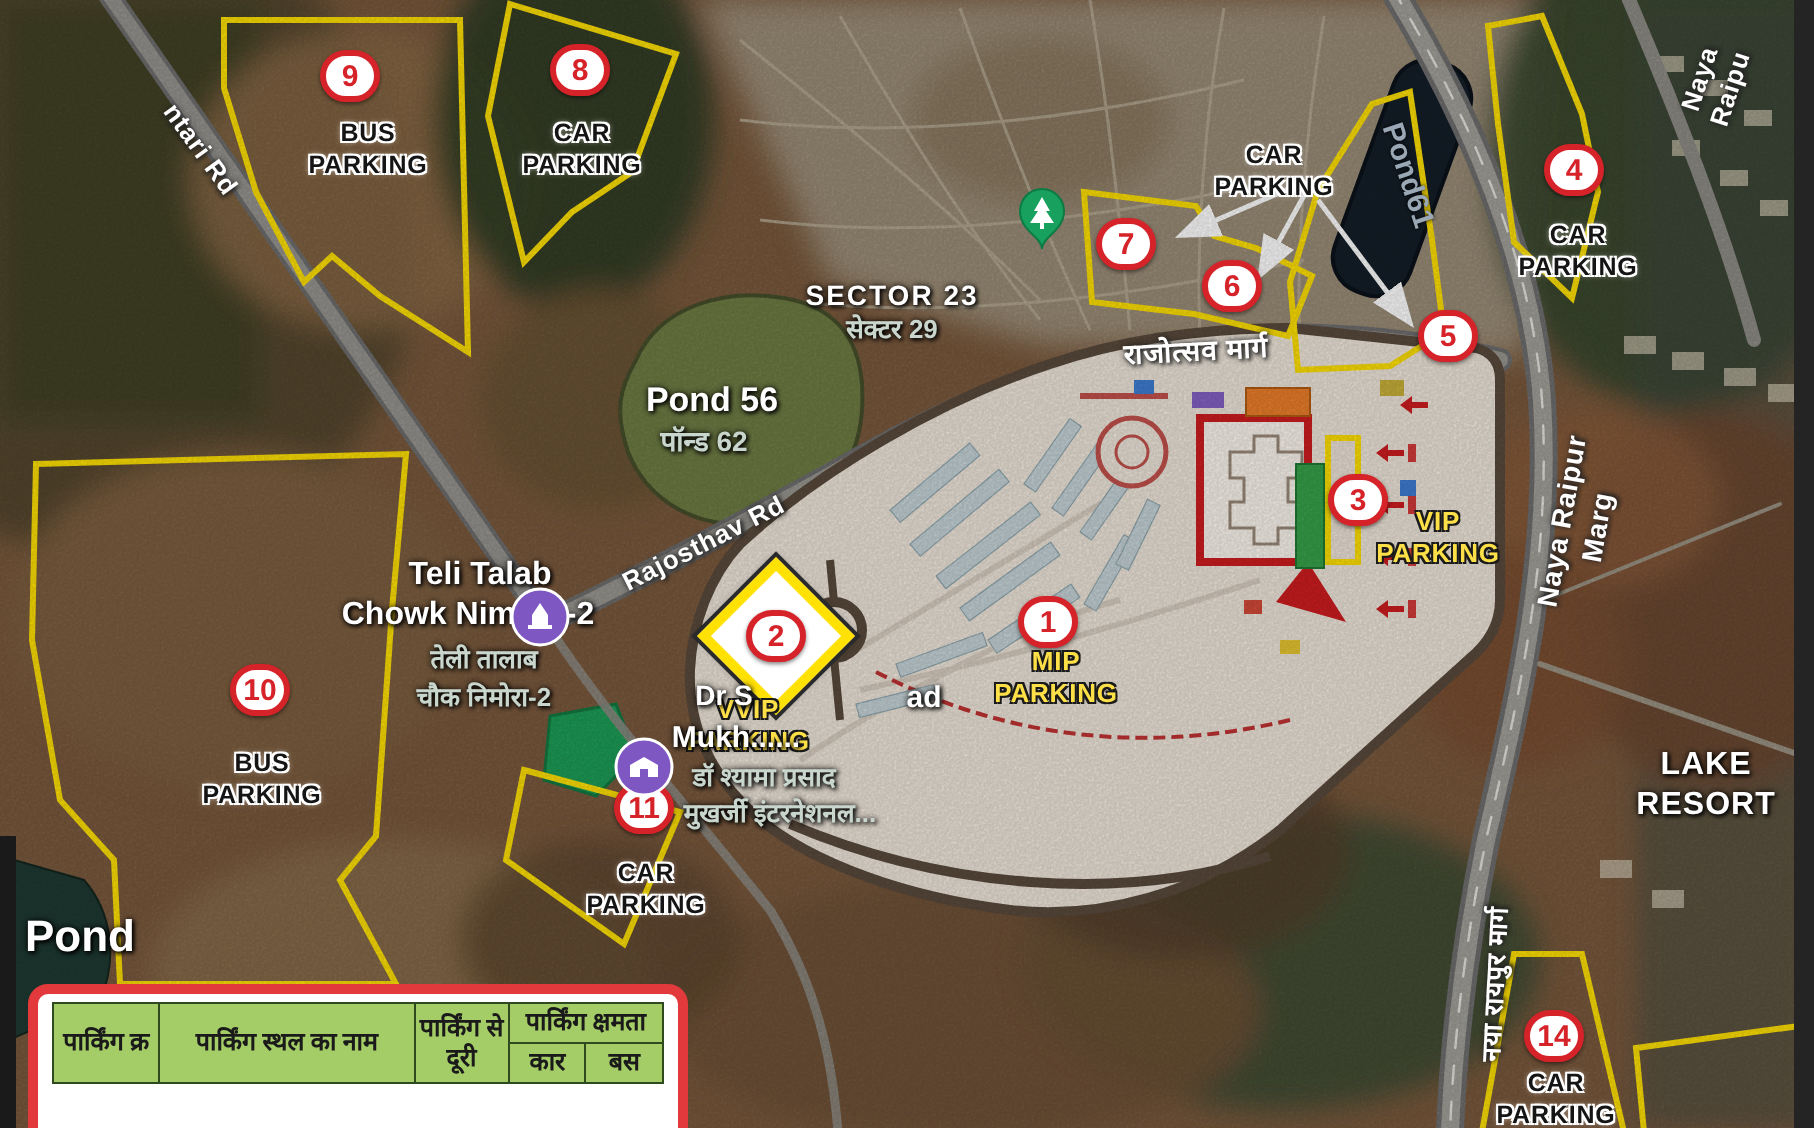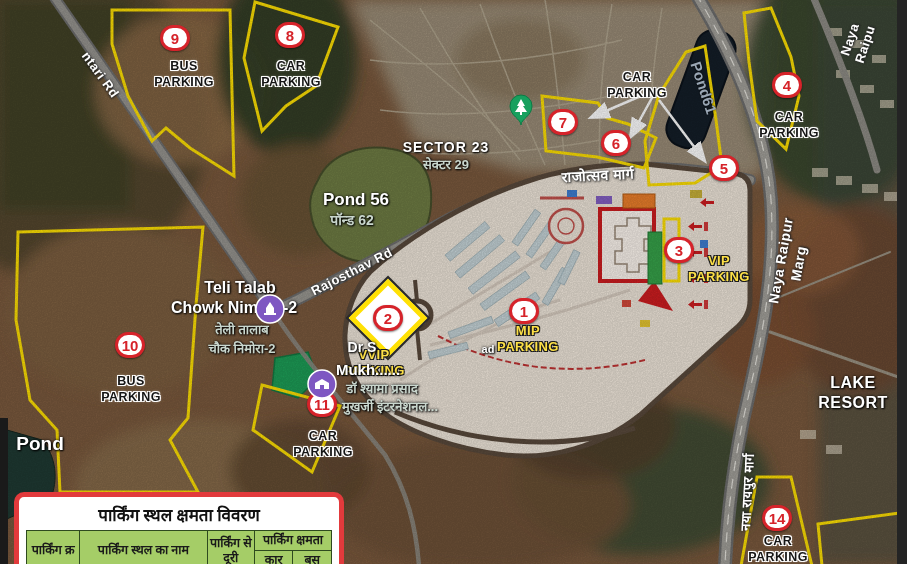--- a/index.html
+++ b/index.html
@@ -253,28 +253,28 @@
   <div class="lbl pk-dark" style="left:323px;top:445px">CAR
 PARKING</div>
   <div class="lbl pk-dark" style="left:778px;top:550px">CAR
 PARKING</div>
 
   <div class="lbl place" style="left:446px;top:148px;font-size:14px;letter-spacing:1px">SECTOR 23</div>
   <div class="lbl place-sub" style="left:446px;top:165px">सेक्टर 29</div>
   <div class="lbl place" style="left:356px;top:200px;font-size:17px">Pond 56</div>
   <div class="lbl place-sub" style="left:352px;top:221px;font-size:14px">पॉन्ड 62</div>
   <div class="lbl" style="left:703px;top:88px;color:#9aa7b5;font-size:15px;transform:translate(-50%,-50%) rotate(72deg);text-shadow:0 0 2px #000">Pond61</div>
-  <div class="lbl place" style="left:40px;top:444px;font-size:19px">Pond</div>
+  <div class="lbl place" style="left:40px;top:468px;font-size:22px">Pond</div>
   <div class="lbl place" style="left:240px;top:288px;font-size:16px">Teli Talab</div>
   <div class="lbl place" style="left:234px;top:308px;font-size:16px">Chowk Nimora-2</div>
   <div class="lbl place-sub" style="left:242px;top:330px">तेली तालाब</div>
   <div class="lbl place-sub" style="left:242px;top:349px">चौक निमोरा-2</div>
   <div class="lbl place" style="left:853px;top:393px;font-size:16px;letter-spacing:.5px">LAKE RESORT</div>
   <div class="lbl place" style="left:362px;top:348px;font-size:14px">Dr S</div>
-  <div class="lbl place" style="left:488px;top:350px;font-size:11px">ad</div>
+  <div class="lbl place" style="left:462px;top:350px;font-size:15px">ad</div>
   <div class="lbl place" style="left:368px;top:370px;font-size:15px">Mukh......</div>
   <div class="lbl place-sub" style="left:382px;top:389px">डॉ श्यामा प्रसाद</div>
   <div class="lbl place-sub" style="left:390px;top:407px">मुखर्जी इंटरनेशनल...</div>
 
   <div class="lbl road-lbl" style="left:100px;top:75px;transform:translate(-50%,-50%) rotate(54deg)">ntari Rd</div>
   <div class="lbl road-lbl" style="left:352px;top:272px;transform:translate(-50%,-50%) rotate(-27deg)">Rajosthav Rd</div>
   <div class="lbl road-lbl" style="left:598px;top:176px;font-size:14px;transform:translate(-50%,-50%) rotate(-3deg)">राजोत्सव मार्ग</div>
   <div class="lbl road-lbl" style="left:790px;top:262px;font-size:14px;transform:translate(-50%,-50%) rotate(-80deg)">Naya Raipur Marg</div>
   <div class="lbl road-lbl" style="left:858px;top:42px;transform:translate(-50%,-50%) rotate(-72deg)">Naya Raipu</div>
   <div class="lbl road-lbl" style="left:748px;top:492px;transform:translate(-50%,-50%) rotate(-87deg)">नया रायपुर मार्ग</div>
@@ -294,21 +294,20 @@
   </div>
   <div class="poi" style="left:322px;top:386px">
     <svg width="30" height="30" viewBox="0 0 30 30">
       <circle cx="15" cy="15" r="14" fill="#7e57c2" stroke="#fff" stroke-width="1.5"></circle>
       <path d="M8,20 h14 v-6 l-7,-4 -7,4 Z" fill="#fff"></path>
       <rect x="13" y="16" width="4" height="4" fill="#7e57c2"></rect>
     </svg>
   </div>
 
   <div id="legend">
-    <div class="title">पार्किंग स्थल क्षमता विवरण</div>
     <table>
       <tbody>
           <tr>
         <th style="width:17%" rowspan="2">पार्किंग क्र</th>
         <th style="width:42%" rowspan="2">पार्किंग स्थल का नाम</th>
         <th style="width:15%" rowspan="2">पार्किंग से दूरी</th>
         <th style="width:26%" colspan="2">पार्किंग क्षमता</th>
       </tr>
       <tr>
         <th>कार</th>

